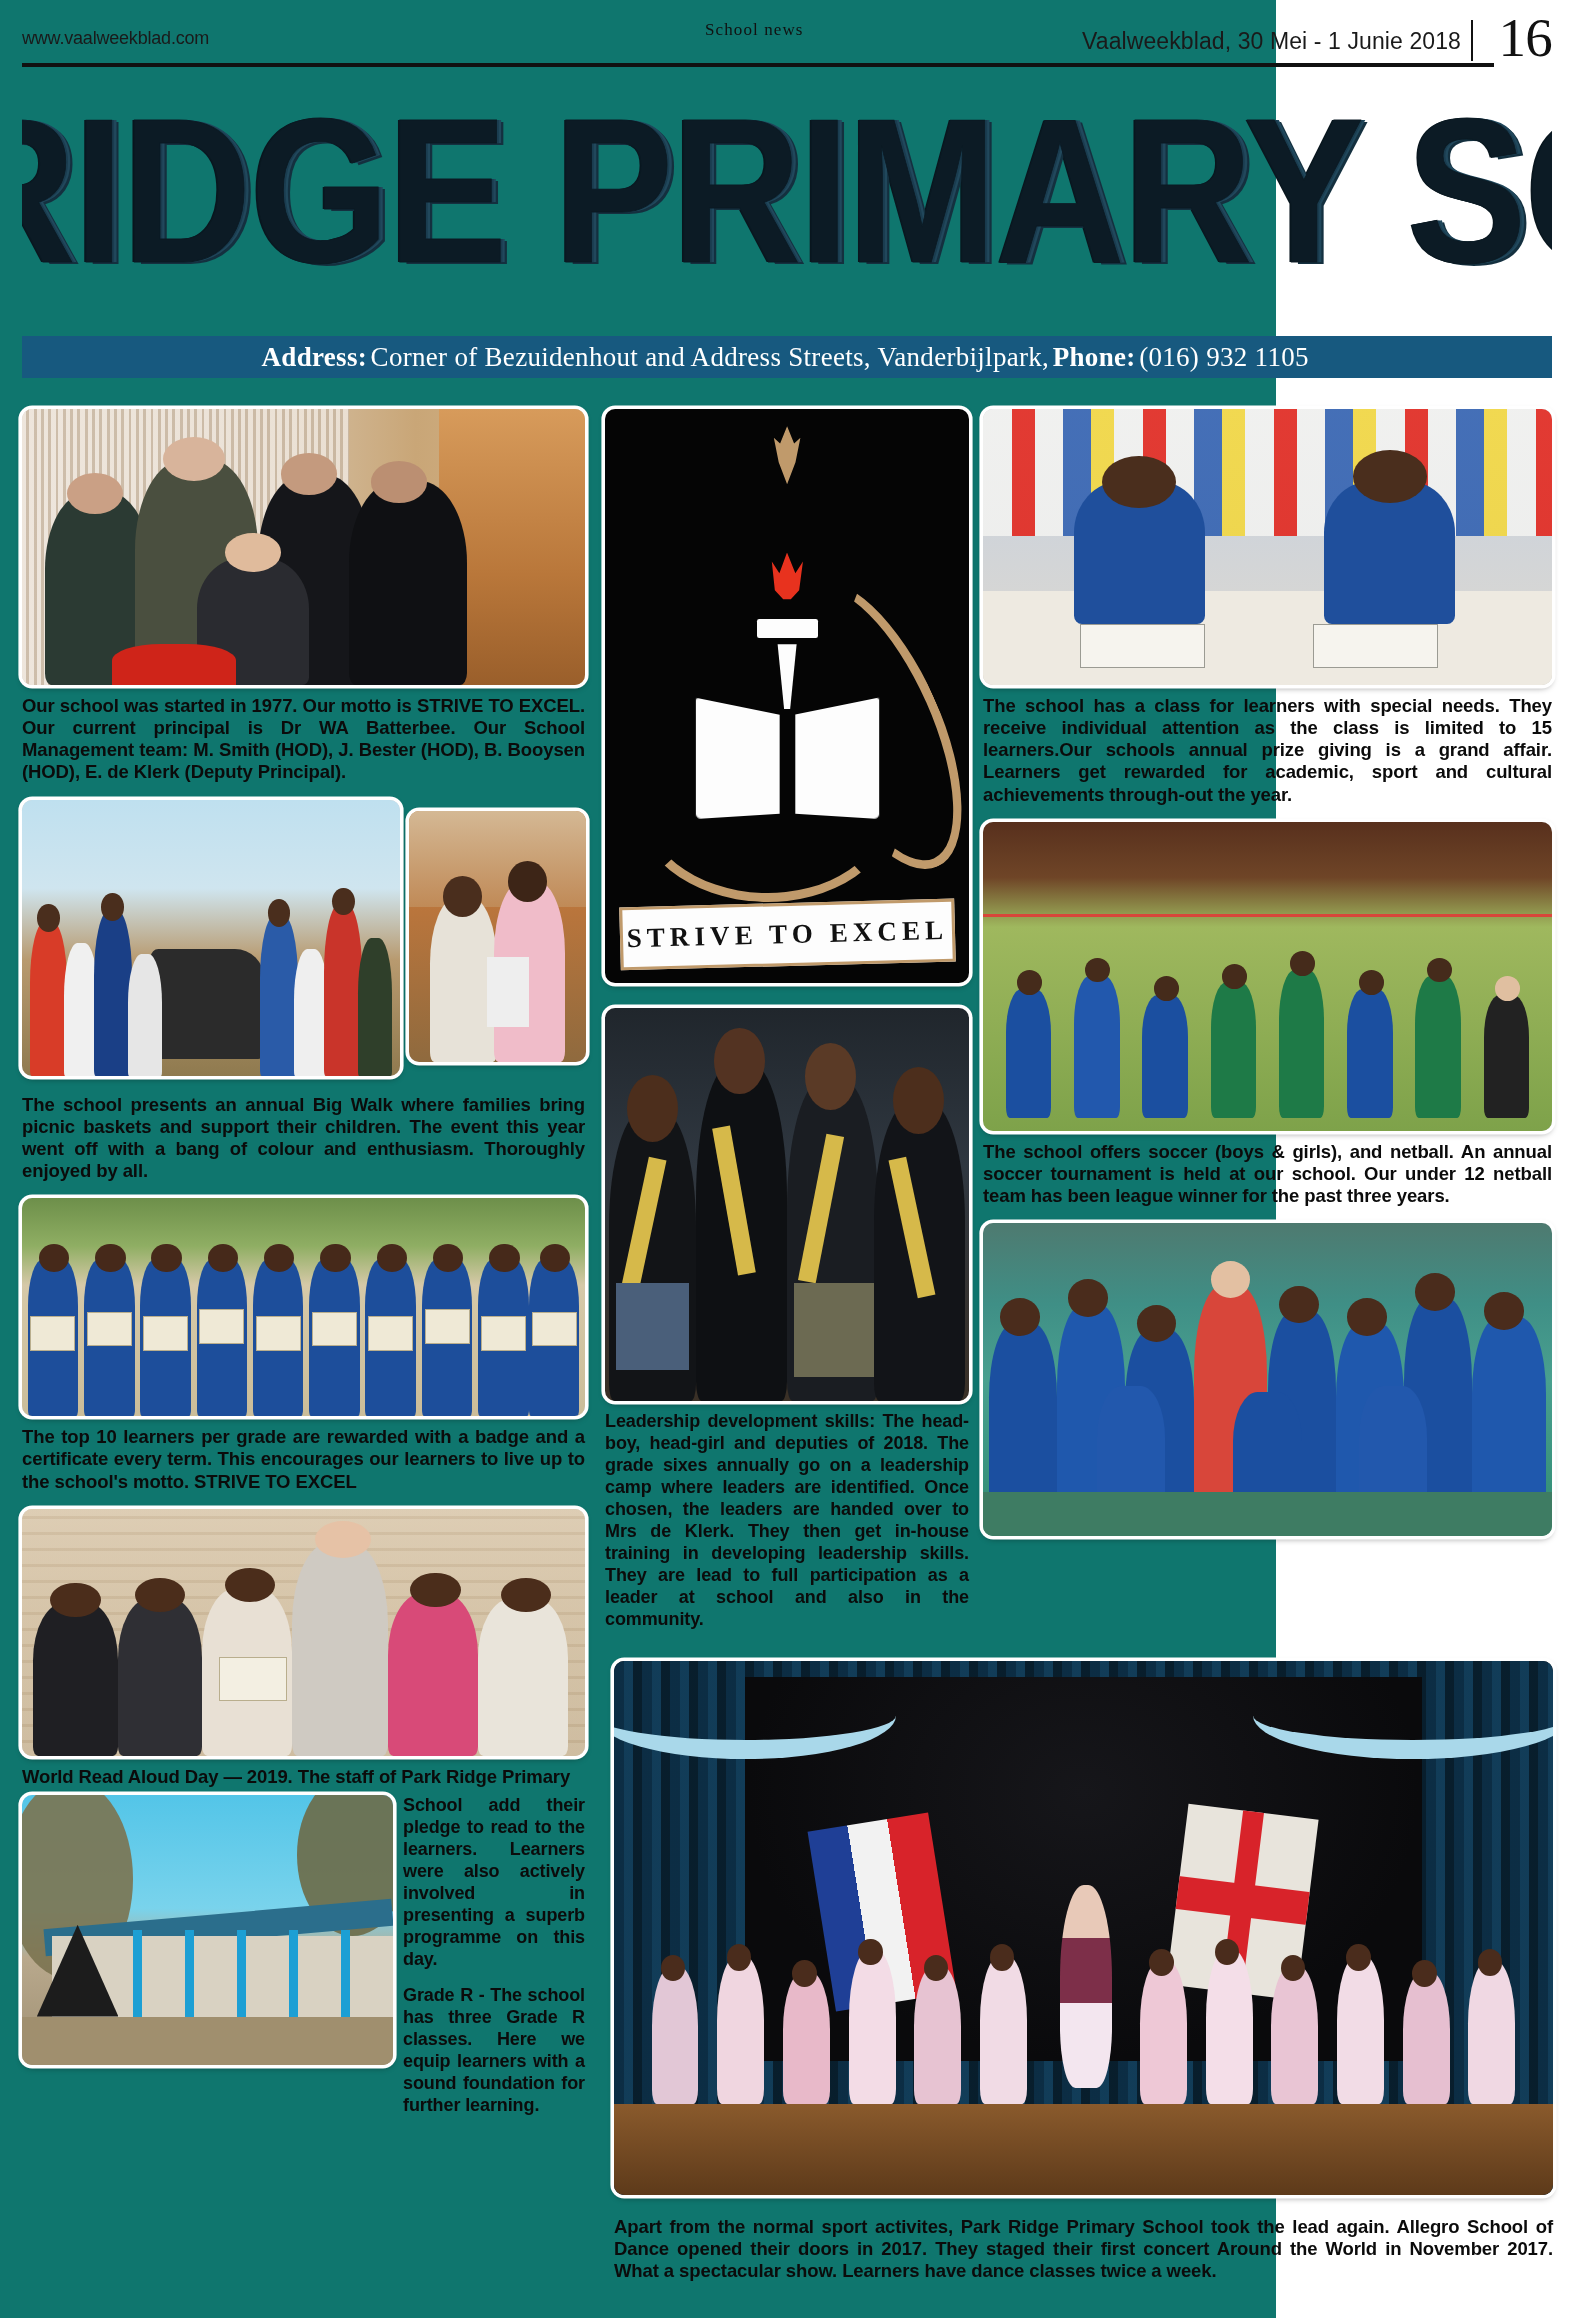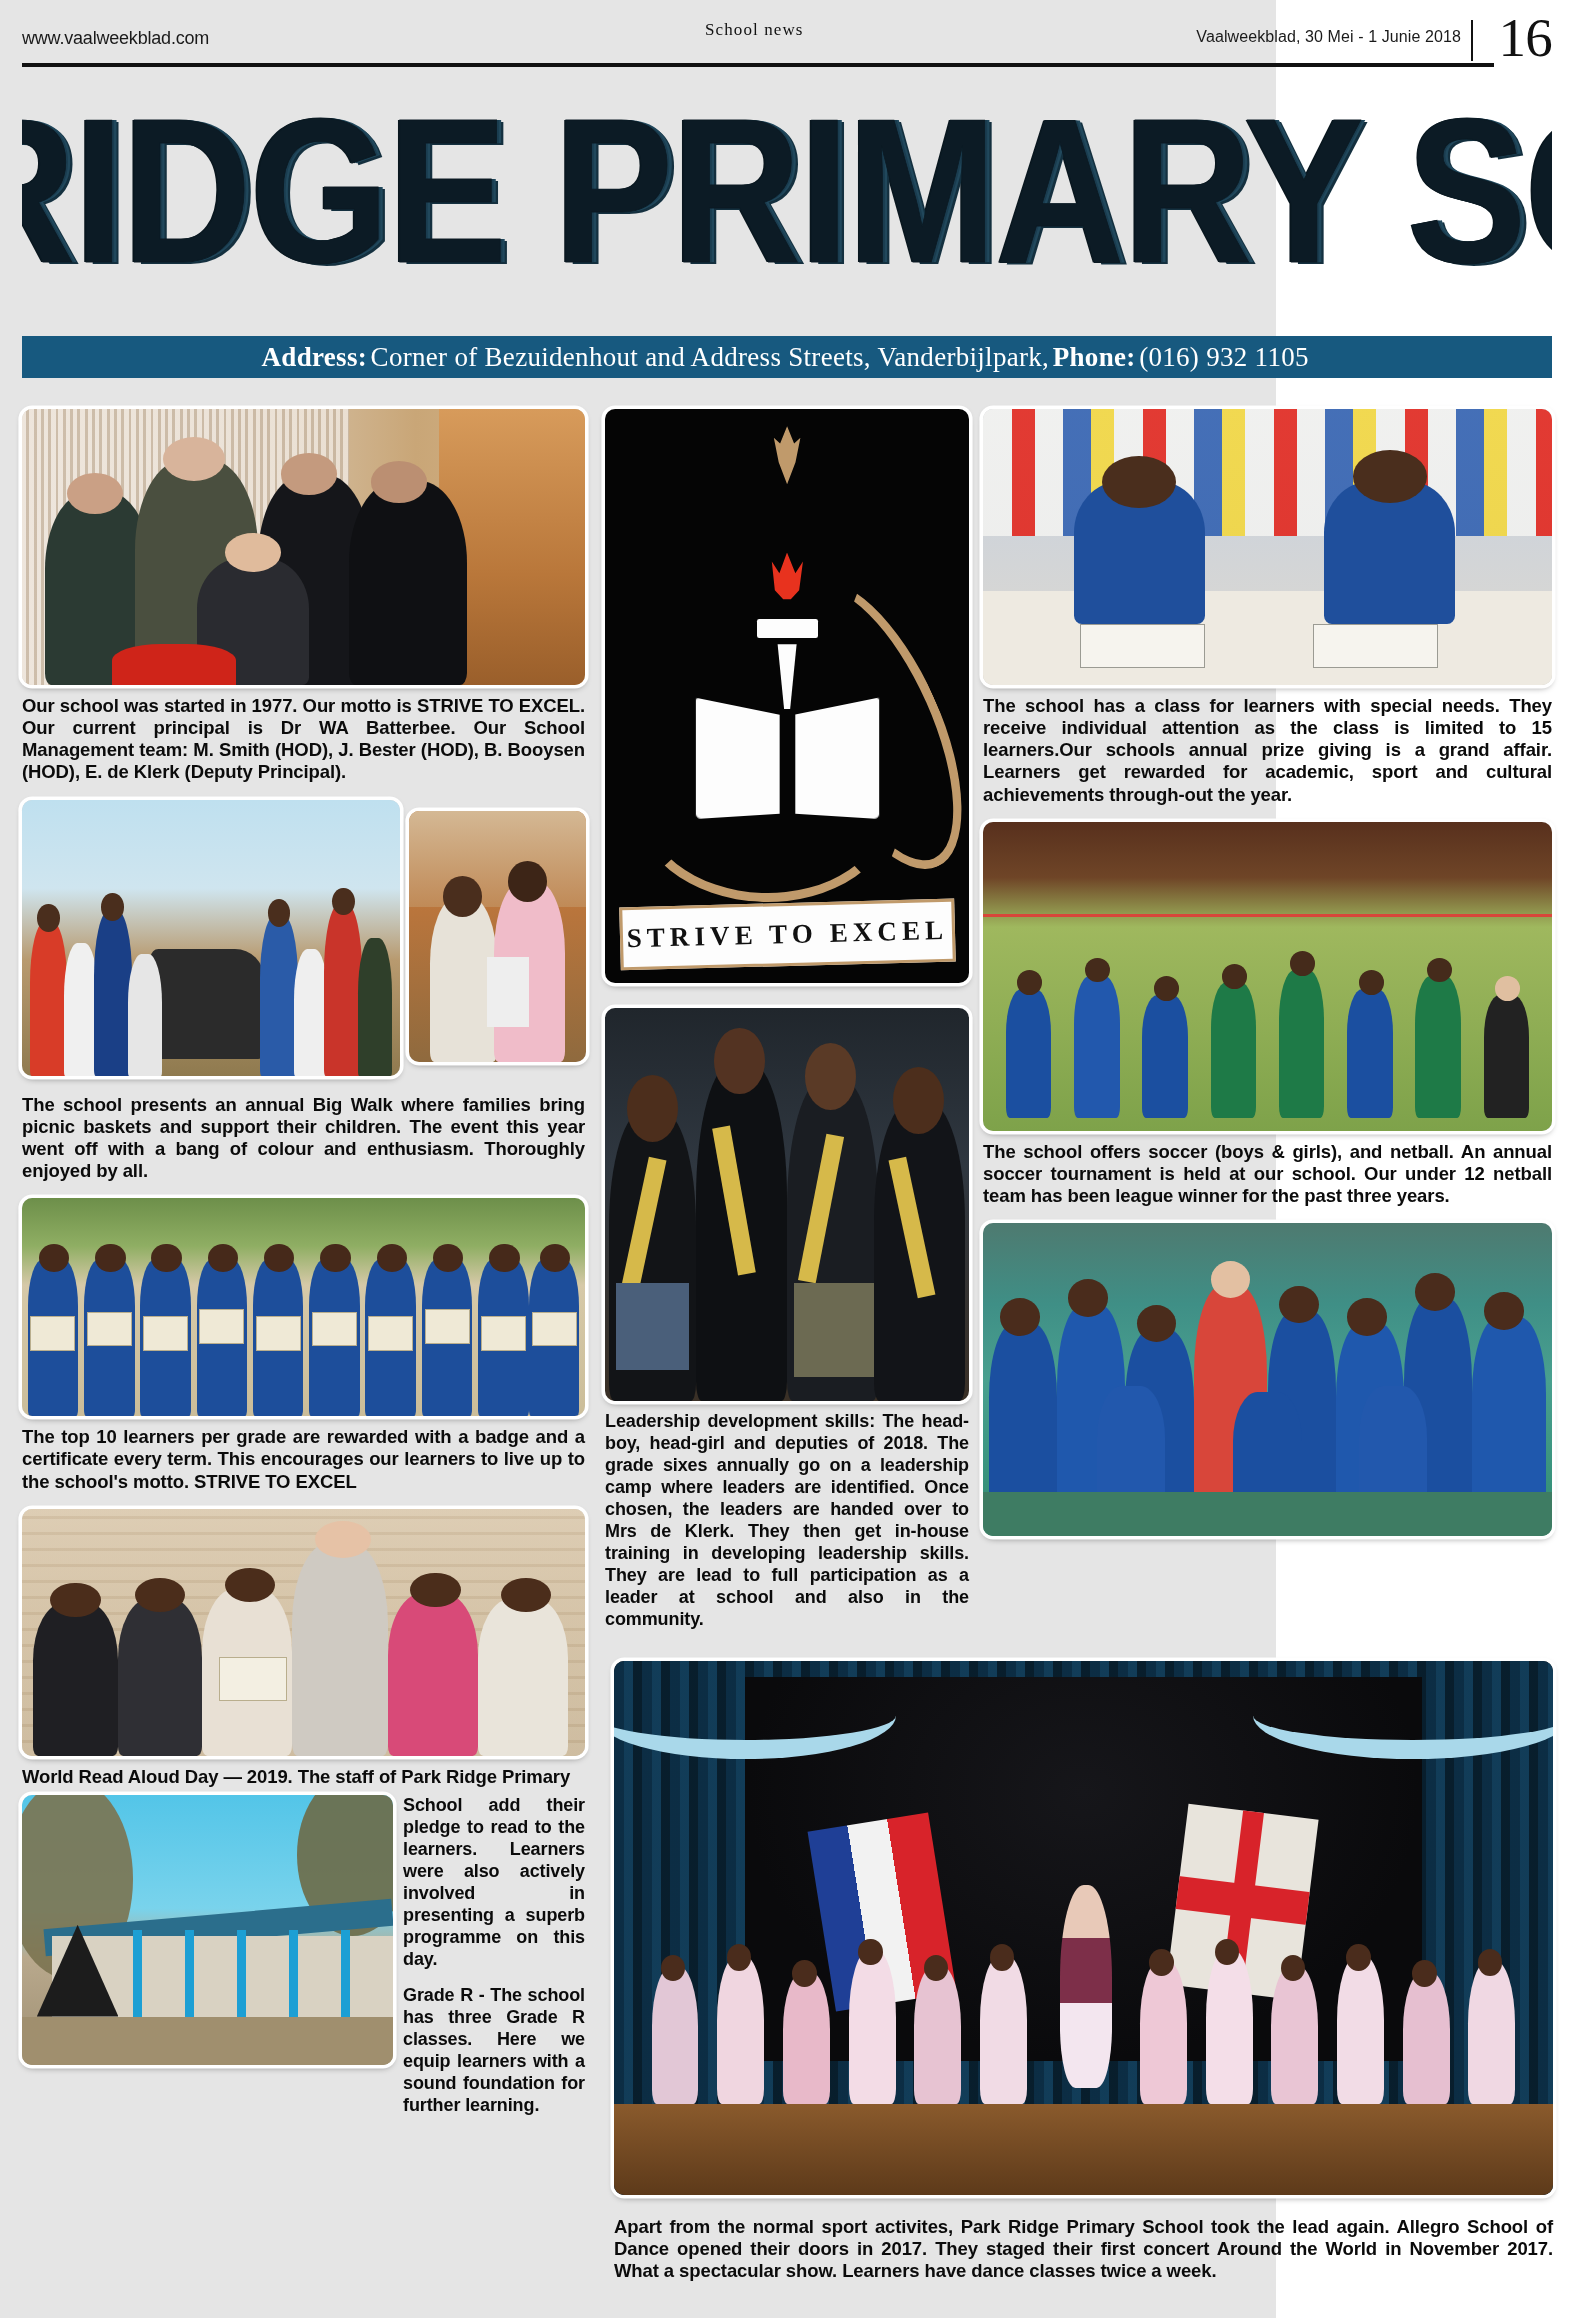--- a/index.html
+++ b/index.html
@@ -9,21 +9,21 @@
     height: 2319px;
     background: #ffffff;
     font-family: "Liberation Sans", sans-serif;
     overflow: hidden;
   }
 
   .page {
     position: relative;
     width: 1276px;
     height: 2319px;
-    background: #e5e5e5;
+    background: #0f766e;
     padding: 0;
   }
 
   
   .top-header {
     position: absolute;
     left: 22px; top: 16px;
     width: 1530px;
     height: 45px;
   }
@@ -39,21 +39,21 @@
     position: absolute;
     left: 683px; top: 4.4px;
     font-size: 17px;
     color: #111;
     letter-spacing: 1.1px;
     font-family: "Liberation Serif", serif;
   }
   .hdr-date {
     position: absolute;
     right: 91px; top: 11.6px;
-    font-size: 16px;
+    font-size: 23px;
     color: #1a1a1a;
     letter-spacing: 0.1px;
     text-align: right;
     margin-left: 38px;
   }
   .hdr-divider {
     position: absolute;
     right: 79px; top: 4.4px;
     width: 2.2px; height: 41px;
     background: #111;

